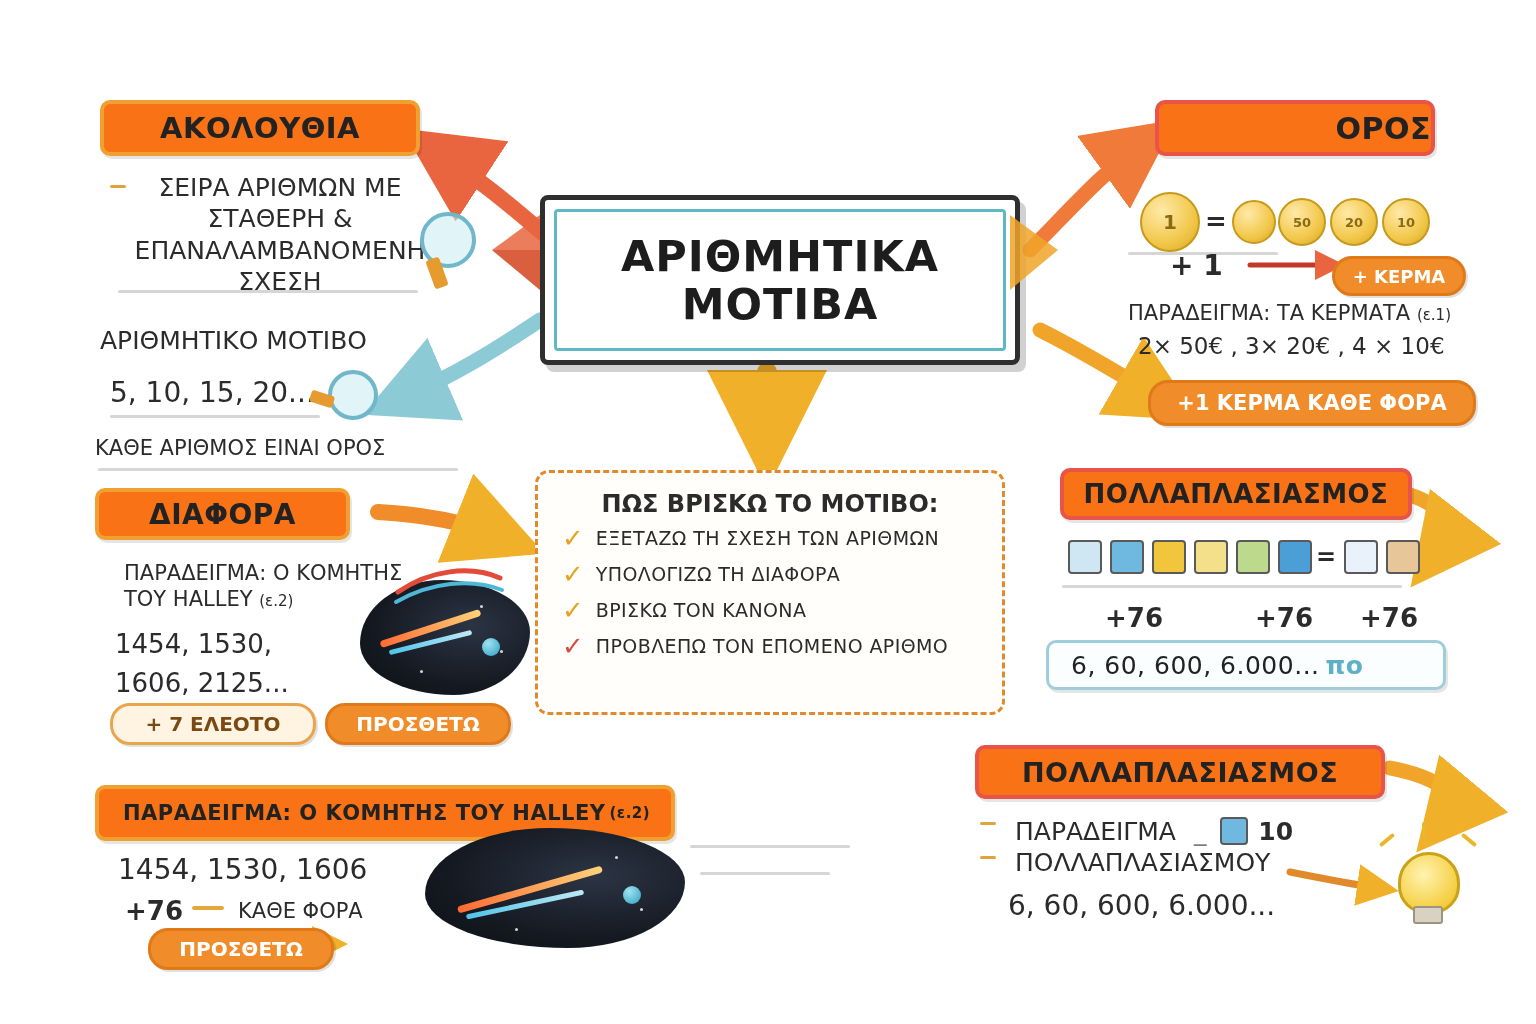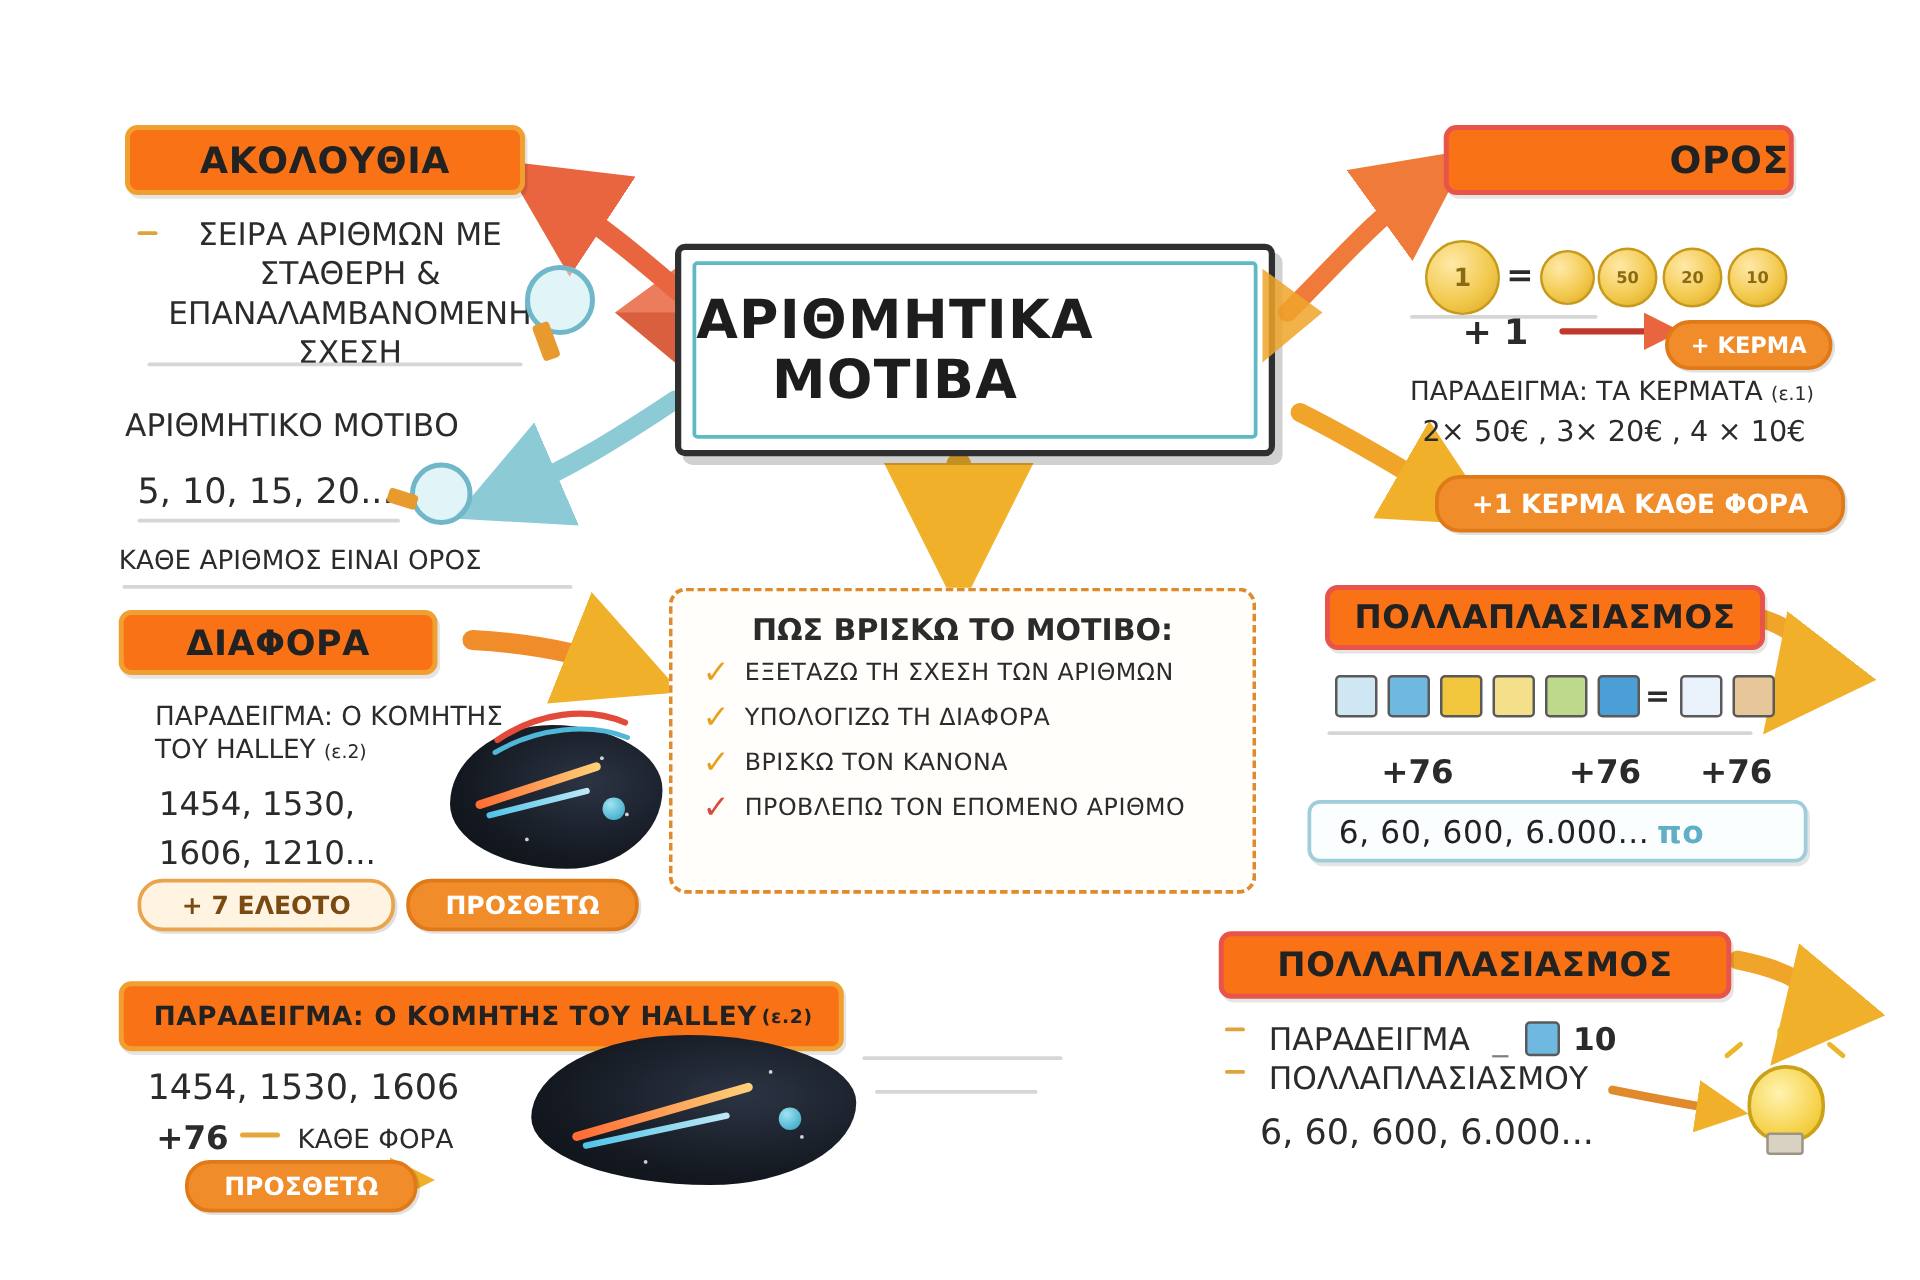--- a/index.html
+++ b/index.html
@@ -33,21 +33,21 @@
     background:#ffffff;
     border:5px solid #2f2f2f;
     border-radius:8px;
     box-shadow:6px 7px 0 rgba(0,0,0,0.18);
     display:flex;align-items:center;justify-content:center;
   }
   .title-inner{
     position:absolute;inset:9px;
     border:3px solid #5fb9c4;
     border-radius:4px;
-    display:flex;align-items:center;justify-content:flex-start;
+    display:flex;align-items:center;justify-content:center;
   }
   .title-text{
     font-size:43px;font-weight:bold;line-height:1.12;
     color:#1d1d1d;letter-spacing:1px;text-align:center;
   }
 
   .txt{position:absolute;color:#2b2b2b;line-height:1.25;}
   .big{font-size:25px;}
   .mid{font-size:21px;}
   .xs{font-size:15px;}
@@ -247,23 +247,23 @@
     <span>ΔΙΑΦΟΡΑ</span>
   </div>
 
   <div class="txt mid" style="left:112px;top:560px;width:360px;margin-left:12px;">
     <div>ΠΑΡΑΔΕΙΓΜΑ: Ο ΚΟΜΗΤΗΣ</div>
     <div>
       <span>ΤΟΥ HALLEY</span>
       <span class="xs">(ε.2)</span>
     </div>
   </div>
-  <div class="txt" style="left:115px;top:625px;font-size:26px;line-height:1.5;margin-left:12px;">
+  <div class="txt" style="left:115px;top:625px;font-size:26px;line-height:1.5;">
     <div>1454, 1530,</div>
-    <div>1606, 1210...</div>
+    <div>1606, 2125...</div>
   </div>
 
   <div class="pill light" style="left:110px;top:703px;width:200px;height:36px;font-size:20px;">
     <span>+ 7 ΕΛΕΟΤΟ</span>
   </div>
   <div class="pill" style="left:325px;top:703px;width:180px;height:36px;font-size:20px;">
     <span>ΠΡΟΣΘΕΤΩ</span>
   </div>
 
   <div class="comet" style="left:360px;top:580px;width:170px;height:115px;">

